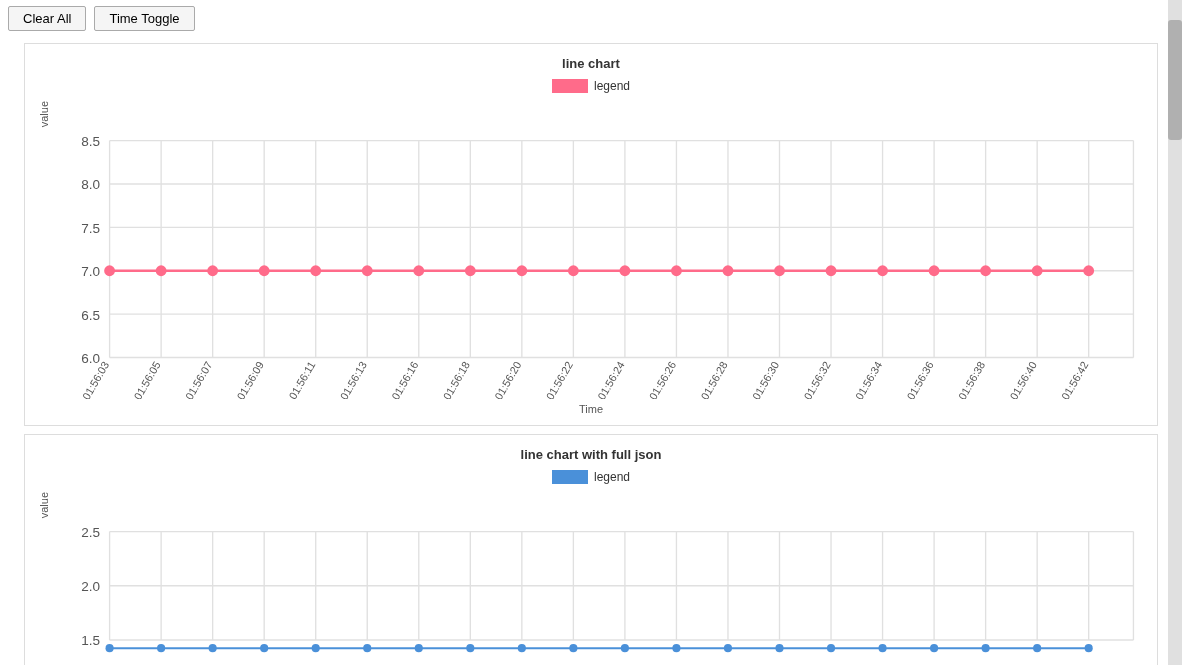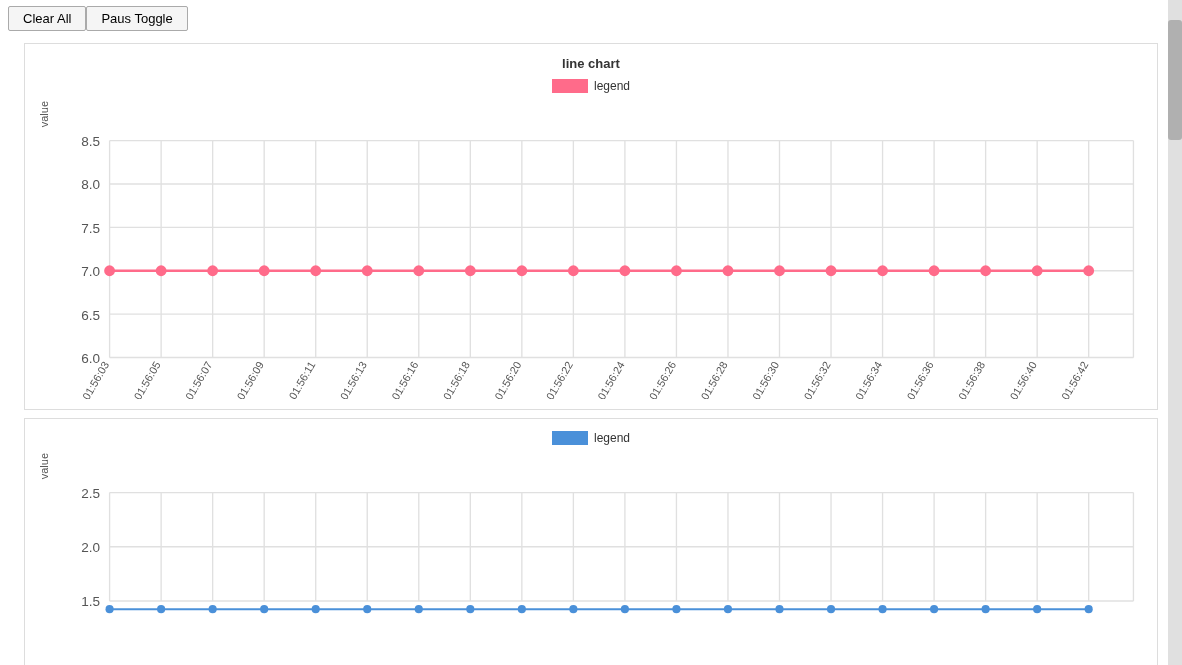--- a/index.html
+++ b/index.html
@@ -5,20 +5,21 @@
     * { box-sizing: border-box; margin: 0; padding: 0; }
     body {
       font-family: Arial, sans-serif;
       font-size: 12px;
       background: #fff;
       color: #333;
     }
     .toolbar {
       padding: 6px 8px;
       display: flex;
+      gap: 8px;
       align-items: center;
     }
     .toolbar button {
       padding: 4px 14px;
       font-size: 13px;
       border: 1px solid #aaa;
       background: #f5f5f5;
       cursor: pointer;
       border-radius: 2px;
     }
@@ -96,21 +97,21 @@
       border-radius: 3px;
       position: absolute;
       top: 20px;
     }
   </style>
 </head>
 <body>
 
 <div class="toolbar">
   <button>Clear All</button>
-  <button>Paus Toggle</button>
+  <button>Time Toggle</button>
 </div>
 
 <div class="chart-container">
   <div class="chart-title">line chart</div>
   <div class="legend-row">
     <span class="legend-swatch" style="background:#ff6b8a;"></span>
     <span class="legend-label">legend</span>
   </div>
   <div class="chart-area">
     <div class="y-axis-label">value</div>
@@ -230,25 +231,27 @@
         <g transform="translate(701,175)">
             <text transform="rotate(-60)" font-size="8" fill="#555" text-anchor="end">2019-10-06 01:56:38</text>
           </g>
         <g transform="translate(739,175)">
             <text transform="rotate(-60)" font-size="8" fill="#555" text-anchor="end">2019-10-06 01:56:40</text>
           </g>
         <g transform="translate(777,175)">
             <text transform="rotate(-60)" font-size="8" fill="#555" text-anchor="end">2019-10-06 01:56:42</text>
           </g>
       </svg>
+      <div class="x-axis-label">Time</div>
     </div>
   </div>
 </div>
 
 <div class="chart-container" style="margin-top:8px;">
+  <div class="chart-title">line chart with full json</div>
   <div class="legend-row">
     <span class="legend-swatch" style="background:#4a90d9;"></span>
     <span class="legend-label">legend</span>
   </div>
   <div class="chart-area">
     <div class="y-axis-label">value</div>
     <div class="chart-inner">
       <svg class="chart-svg" viewBox="0 0 820 130" preserveAspectRatio="none">
 
         <line x1="55" y1="10" x2="810" y2="10" stroke="#e0e0e0" stroke-width="1"></line>

